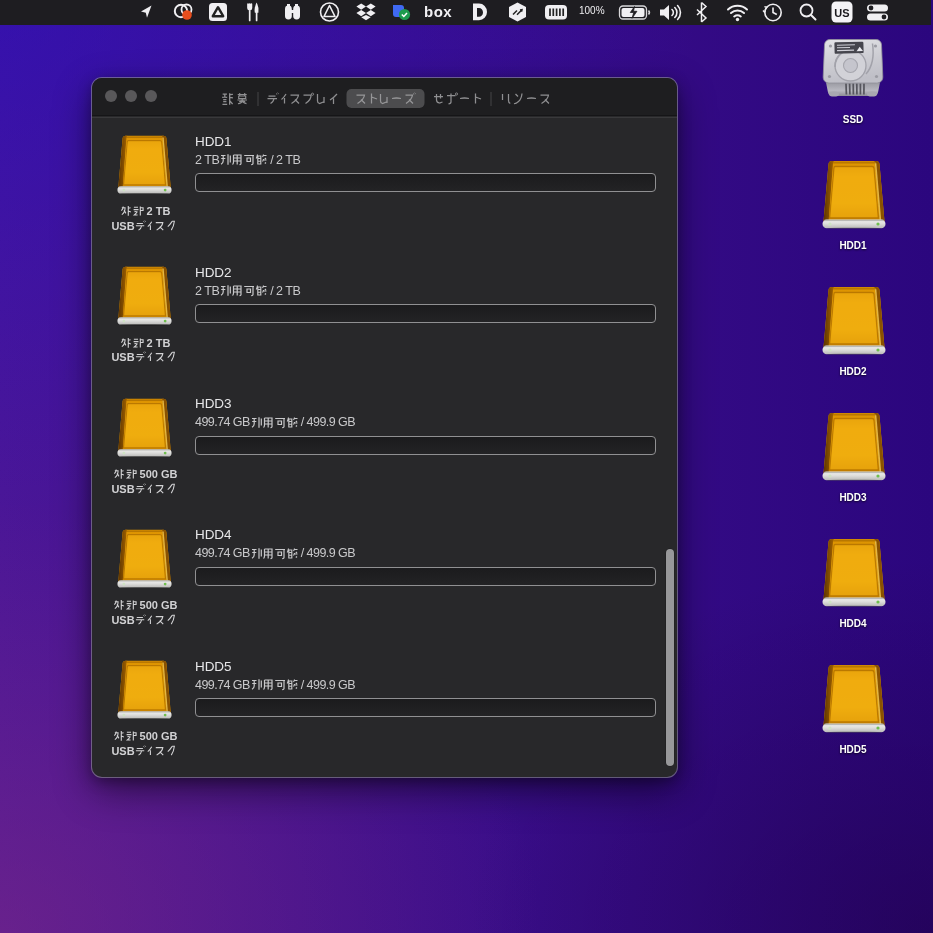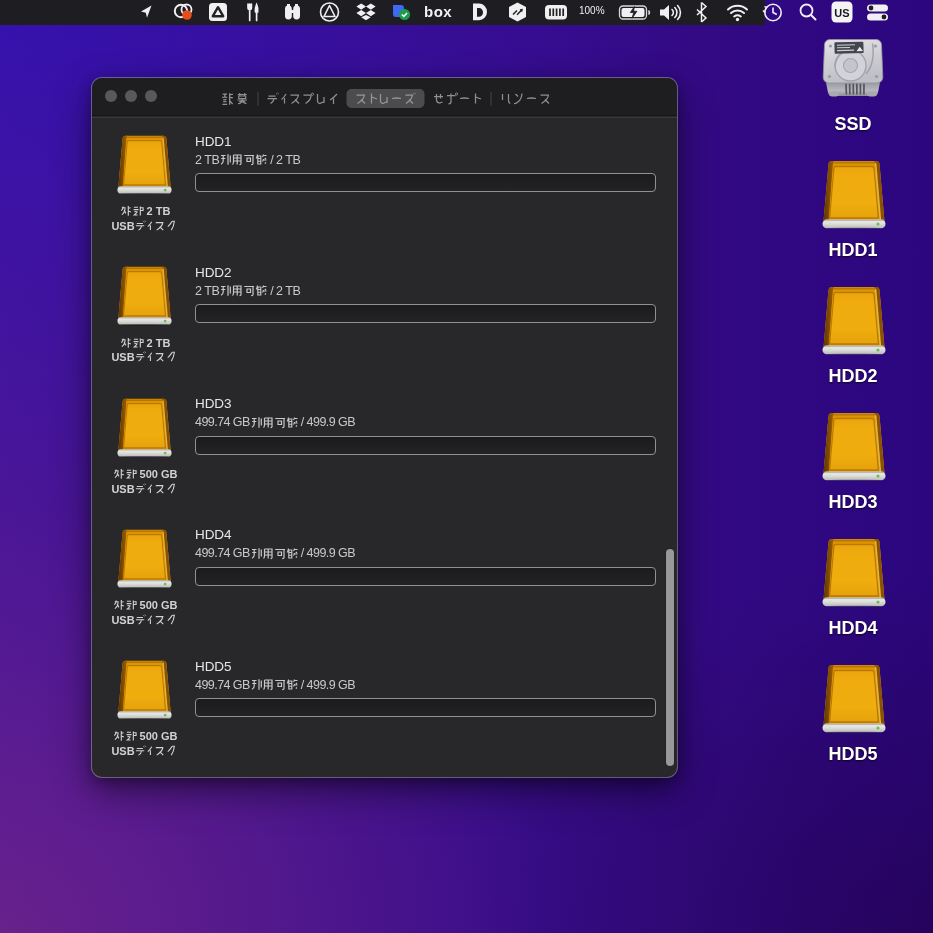--- a/index.html
+++ b/index.html
@@ -8,21 +8,21 @@
     font-family:"Liberation Sans", sans-serif;
     position:relative;
     background:
       radial-gradient(ellipse 75% 55% at 0% 0%, rgba(27,11,200,0.45) 0%, rgba(27,11,200,0) 100%),
       radial-gradient(ellipse 58% 46% at 0% 100%, rgba(134,44,130,0.5) 0%, rgba(134,44,130,0) 100%),
       radial-gradient(ellipse 50% 40% at 100% 100%, rgba(30,0,60,0.5) 0%, rgba(30,0,60,0) 100%),
       linear-gradient(to right, #4a1697 0%, #2b067e 100%);
   }
 
   
-  #menubar { position:absolute; left:0; top:0; width:765px; height:25px; background:#1e1d21; }
+  #menubar { position:absolute; left:0; top:0; width:931px; height:25px; background:#1e1d21; }
   #menubar svg { position:absolute; top:0; }
   .mtxt { position:absolute; color:#eeedf0; font-size:10px; top:5px; }
 
   
   #win {
     position:absolute; left:92px; top:78px; width:585px; height:699px;
     border-radius:10px; background:#28282a;
     box-shadow: 0 0 0 1px rgba(160,160,170,0.55), 0 14px 38px rgba(0,0,0,0.48), 0 4px 14px rgba(0,0,0,0.35);
     overflow:hidden;
   }
@@ -41,21 +41,21 @@
   .rbar { position:absolute; left:103px; top:42px; width:461px; height:19px; border:1px solid #909092; border-radius:4px;
           background:linear-gradient(to bottom,#1b1b1d,#232325); }
   .rlab { position:absolute; left:0px; top:73px; width:106px; text-align:center; font-size:11px; font-weight:bold; color:#d2d2d4; }
   .rlab .ln { display:flex; justify-content:center; align-items:center; height:14.7px; }
 
   
   #sbar { position:absolute; left:574px; top:471px; width:8px; height:217px; background:#98989a; border-radius:4px; box-shadow:0 0 0 0.5px rgba(0,0,0,.3); }
 
   
   .dicon { position:absolute; left:822px; width:64px; height:69px; }
-  .dlabel { position:absolute; left:796px; width:114px; text-align:center; color:#ffffff; font-size:18px; font-weight:bold; text-shadow:0 1px 2px rgba(0,0,0,0.7); }
+  .dlabel { position:absolute; left:796px; width:114px; text-align:center; color:#ffffff; font-size:10px; font-weight:bold; text-shadow:0 1px 2px rgba(0,0,0,0.7); }
 
   .jp { display:inline-block; }
 </style>
 </head>
 <body>
 
 <svg width="0" height="0" style="position:absolute">
   <defs>
     <linearGradient id="orangeTop" x1="0" y1="0" x2="0" y2="1">
       <stop offset="0" stop-color="#d98f00"></stop>

